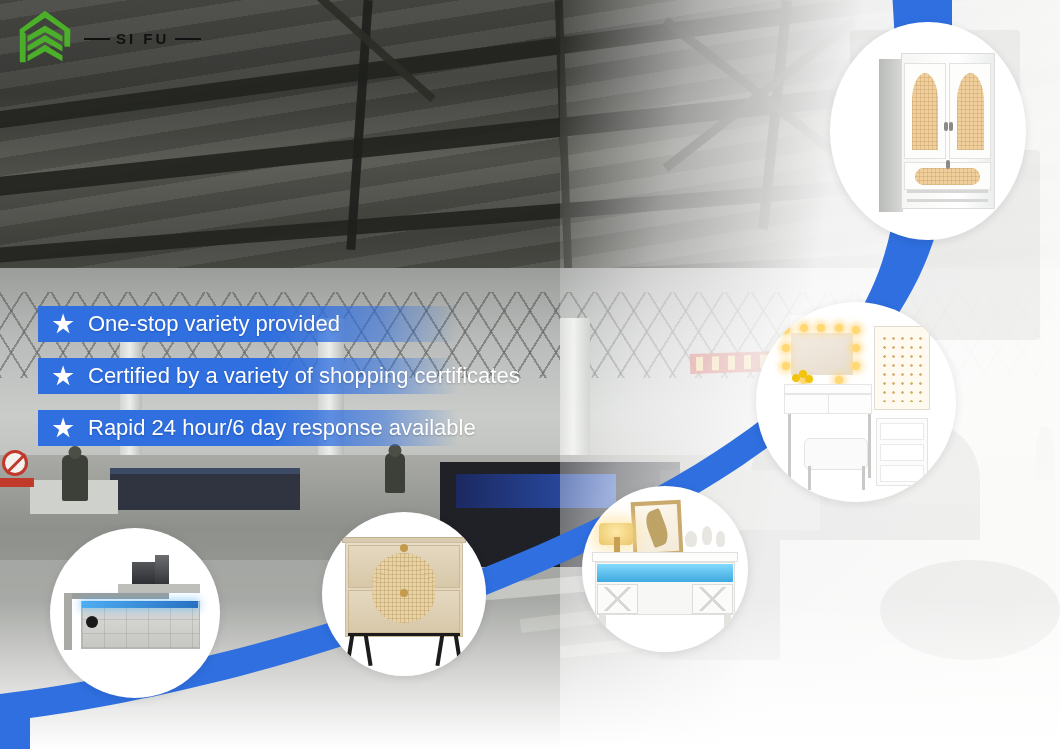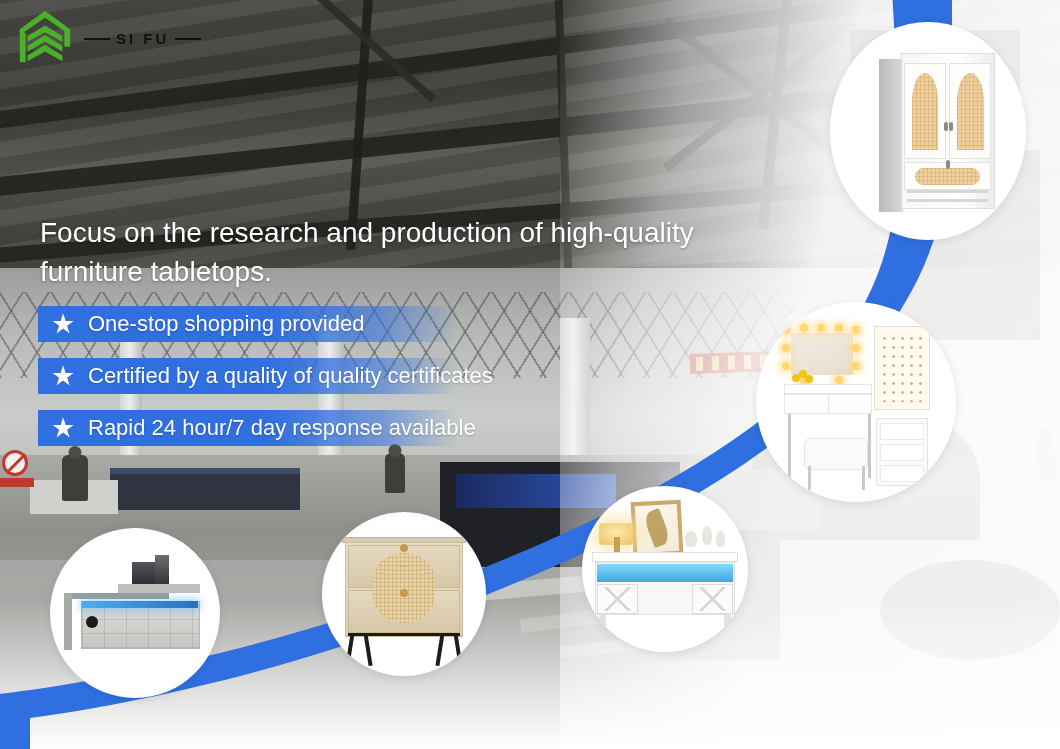--- a/index.html
+++ b/index.html
@@ -380,37 +380,36 @@
     <div class="logo-text">
       <div class="logo-en">
         <span class="dash"></span>
         <span class="txt">SI FU</span>
         <span class="dash"></span>
       </div>
     </div>
   </div>
 
 
-  <div class="subtitle">Focus on the research and production of high-quality furniture tabletops.</div>
 
   <div class="features">
     <div class="feature">
       <div class="bar-bg"></div>
       <span class="star">★</span>
-      <span class="f-label">One-stop shopping provided</span>
+      <span class="f-label">One-stop variety provided</span>
     </div>
     <div class="feature">
       <div class="bar-bg"></div>
       <span class="star">★</span>
-      <span class="f-label">Certified by a quality of quality certificates</span>
+      <span class="f-label">Certified by a variety of shopping certificates</span>
     </div>
     <div class="feature">
       <div class="bar-bg"></div>
       <span class="star">★</span>
-      <span class="f-label">Rapid 24 hour/7 day response available</span>
+      <span class="f-label">Rapid 24 hour/6 day response available</span>
     </div>
   </div>
 
   <div class="circle c-ward">
     <div class="prod">
       <div class="w-side"></div>
       <div class="w-body">
         <div class="w-door l">
             <div class="w-cane"></div>
           </div>

